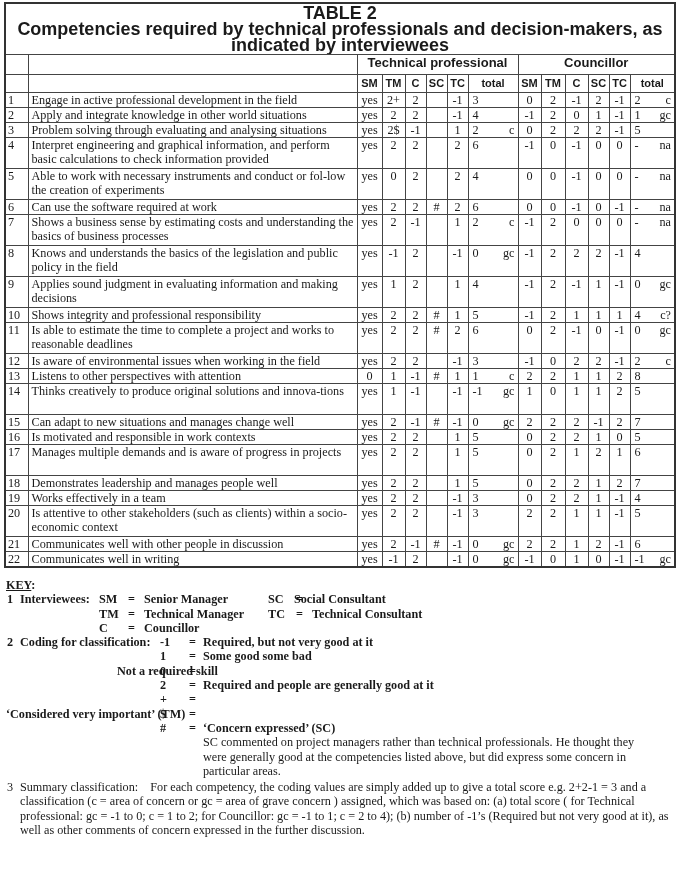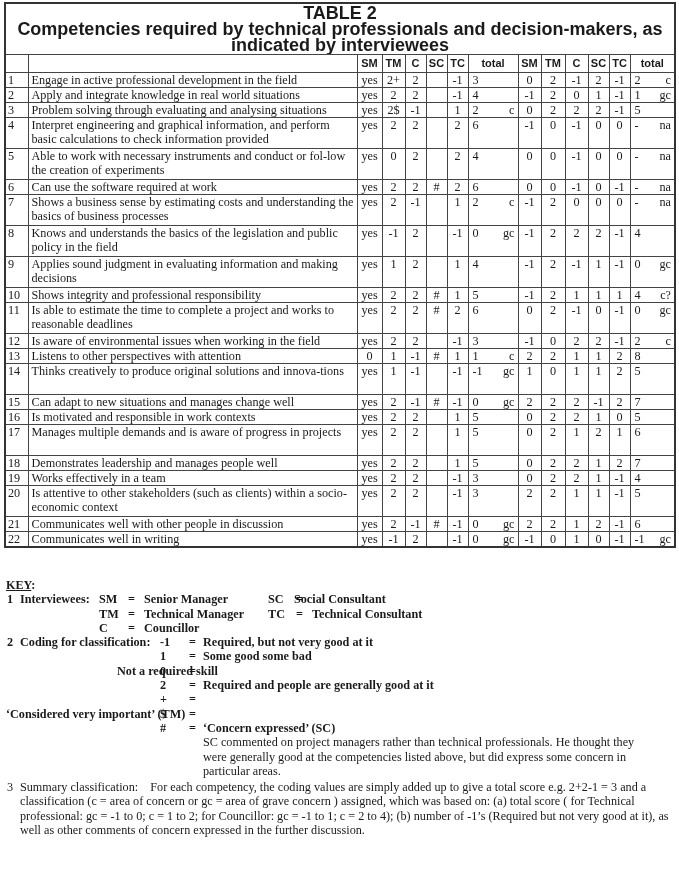--- a/index.html
+++ b/index.html
@@ -47,20 +47,26 @@
       <col style="width:21px">
       <col style="width:45px">
   </colgroup>
   <tbody id="tbody">
     <tr>
       <td colspan="14" class="title-cell">
         <div>TABLE 2</div>
         <div>Competencies required by technical professionals and decision-makers, as indicated by interviewees</div>
       </td>
     </tr>
+    <tr>
+      <td class="grp"></td>
+      <td class="grp"></td>
+      <td colspan="6" class="grp">Technical professional</td>
+      <td colspan="6" class="grp">Councillor</td>
+    </tr>
     <tr id="colhdr">
       <td class="hdr"></td>
       <td class="hdr"></td>
     <td class="hdr">SM</td>
         <td class="hdr">TM</td>
         <td class="hdr">C</td>
         <td class="hdr">SC</td>
         <td class="hdr">TC</td>
         <td class="hdr">total</td>
         <td class="hdr">SM</td>
@@ -81,21 +87,21 @@
         <td class="tot"><span>3</span><span class="cls"></span></td>
         <td class="v">0</td>
         <td class="v">2</td>
         <td class="v">-1</td>
         <td class="v">2</td>
         <td class="v">-1</td>
         <td class="tot"><span>2</span><span class="cls">c</span></td>
       </tr>
       <tr class="r1">
         <td class="num">2</td>
-        <td>Apply and integrate knowledge in real world situations</td>
+        <td>Apply and integrate knowledge in other world situations</td>
         <td class="v">yes</td>
         <td class="v">2</td>
         <td class="v">2</td>
         <td class="v"></td>
         <td class="v">-1</td>
         <td class="tot"><span>4</span><span class="cls"></span></td>
         <td class="v">-1</td>
         <td class="v">2</td>
         <td class="v">0</td>
         <td class="v">1</td>

